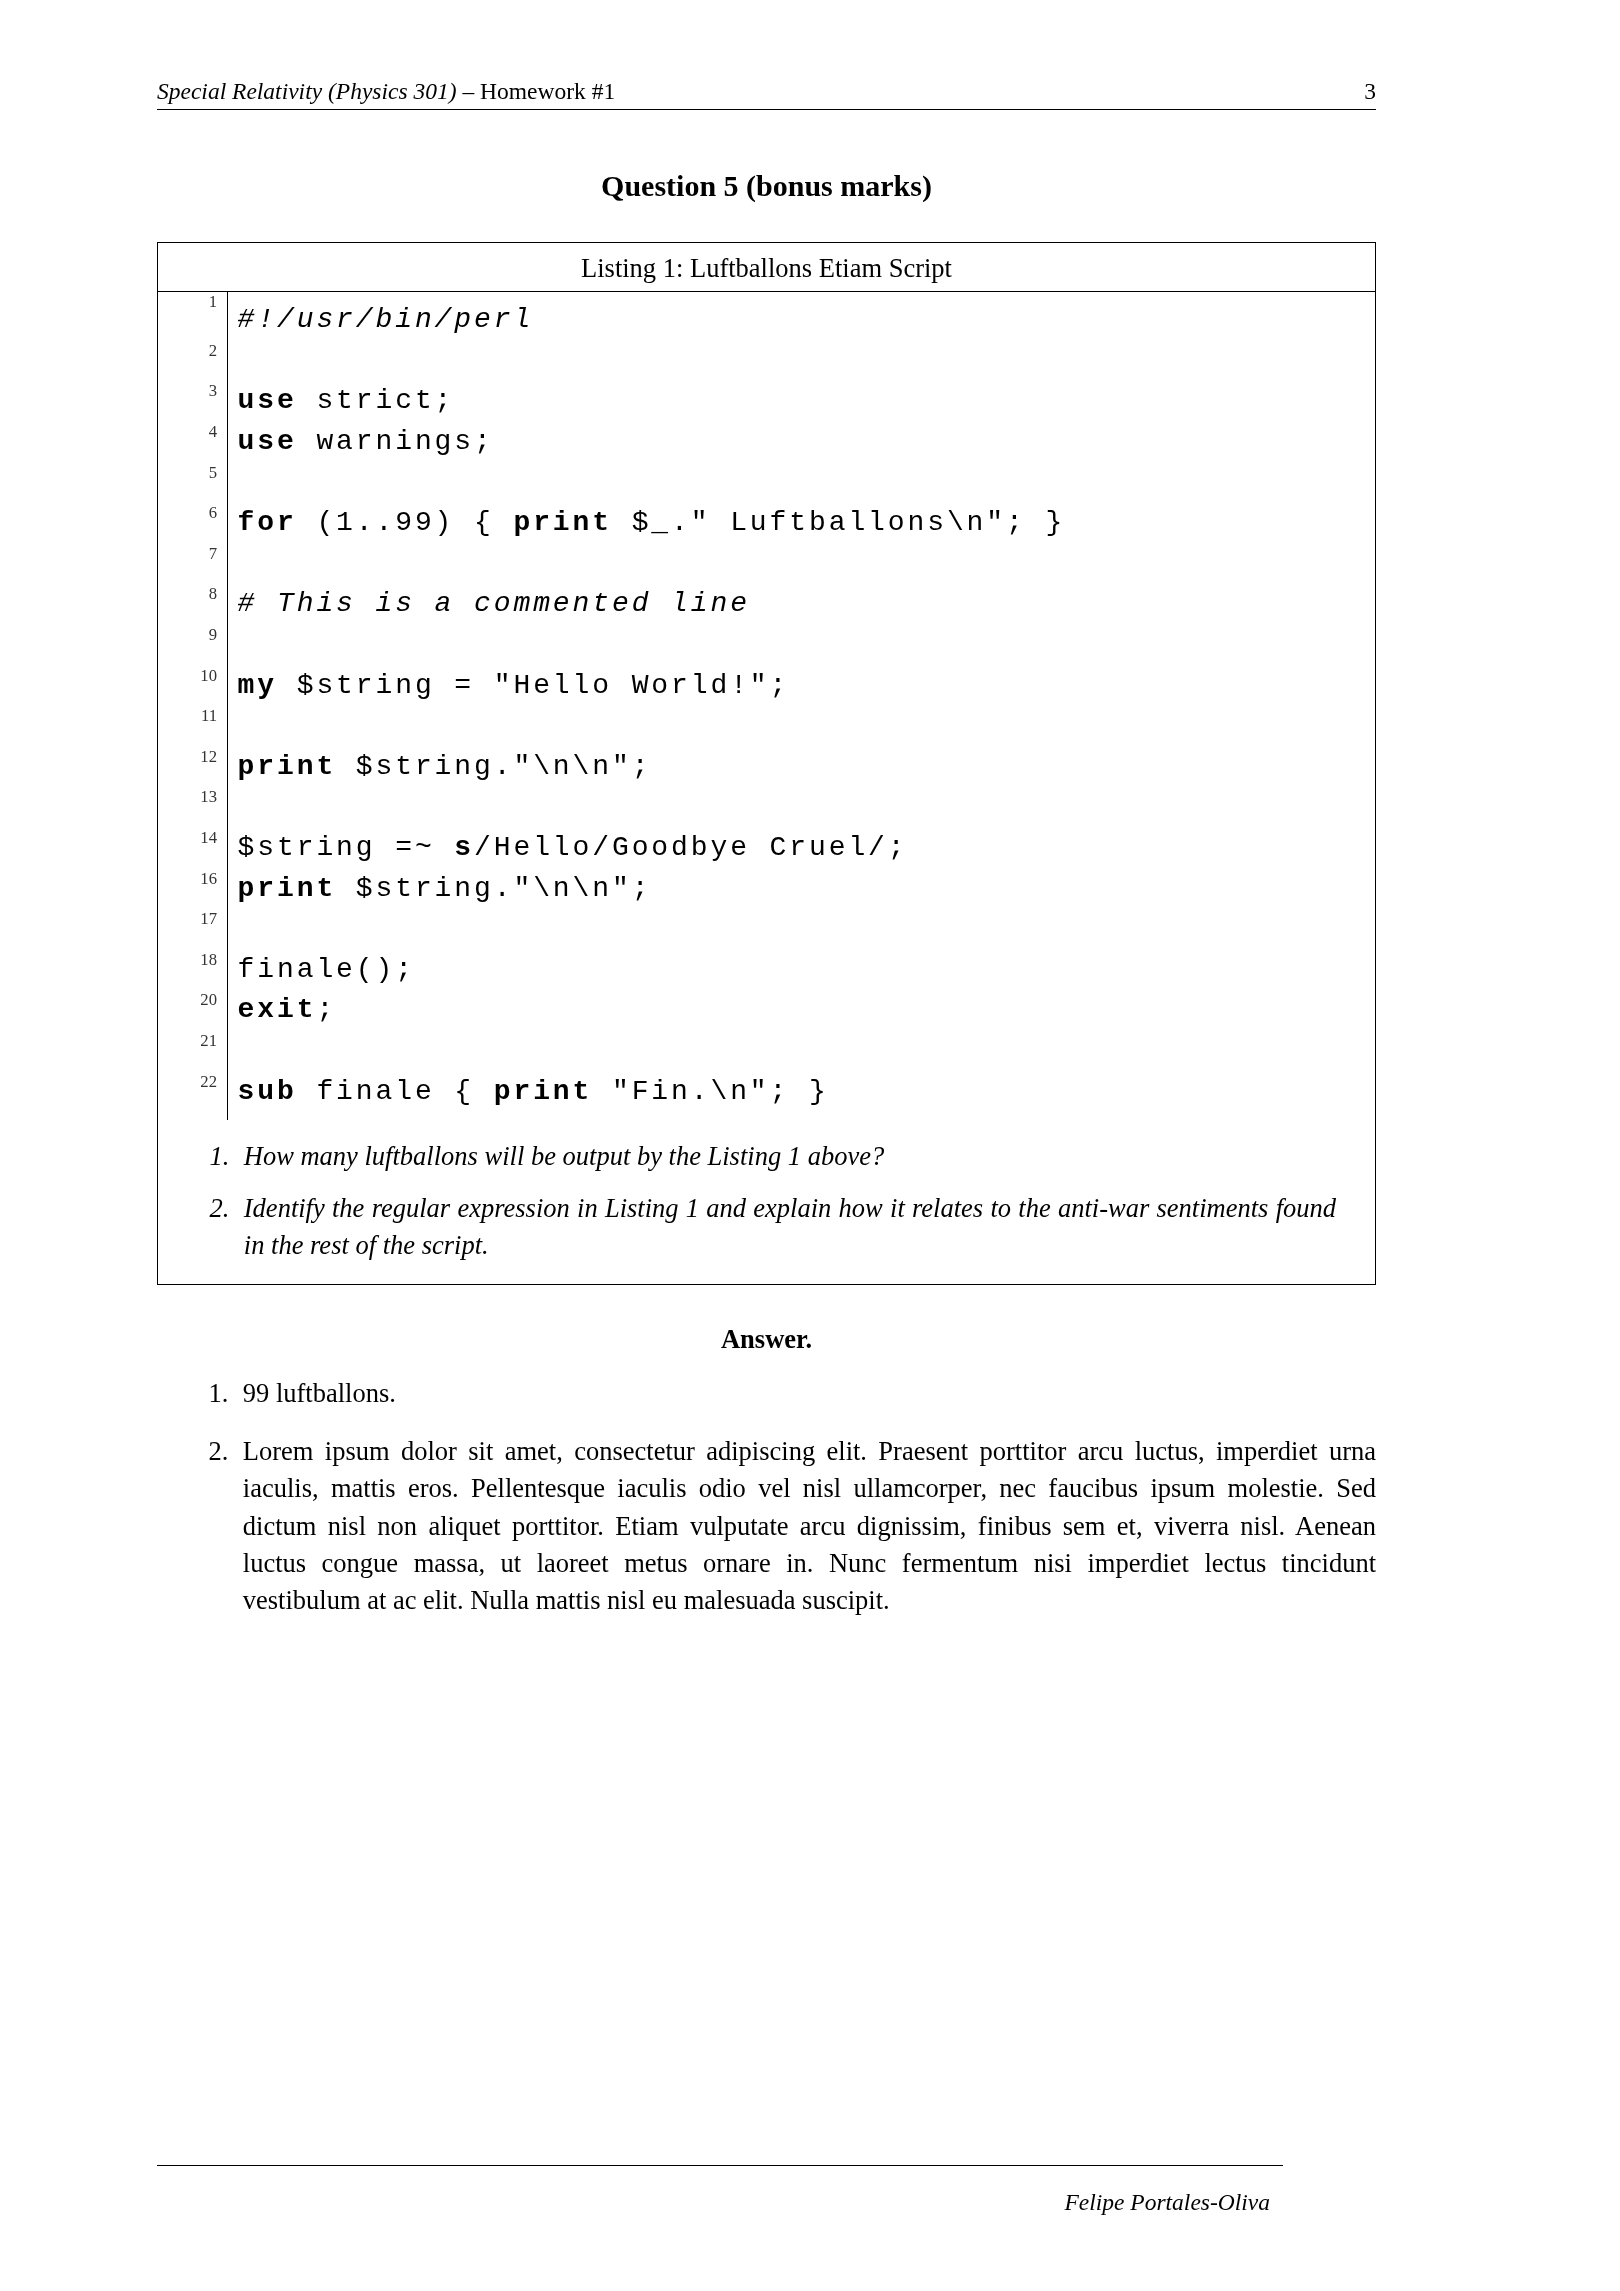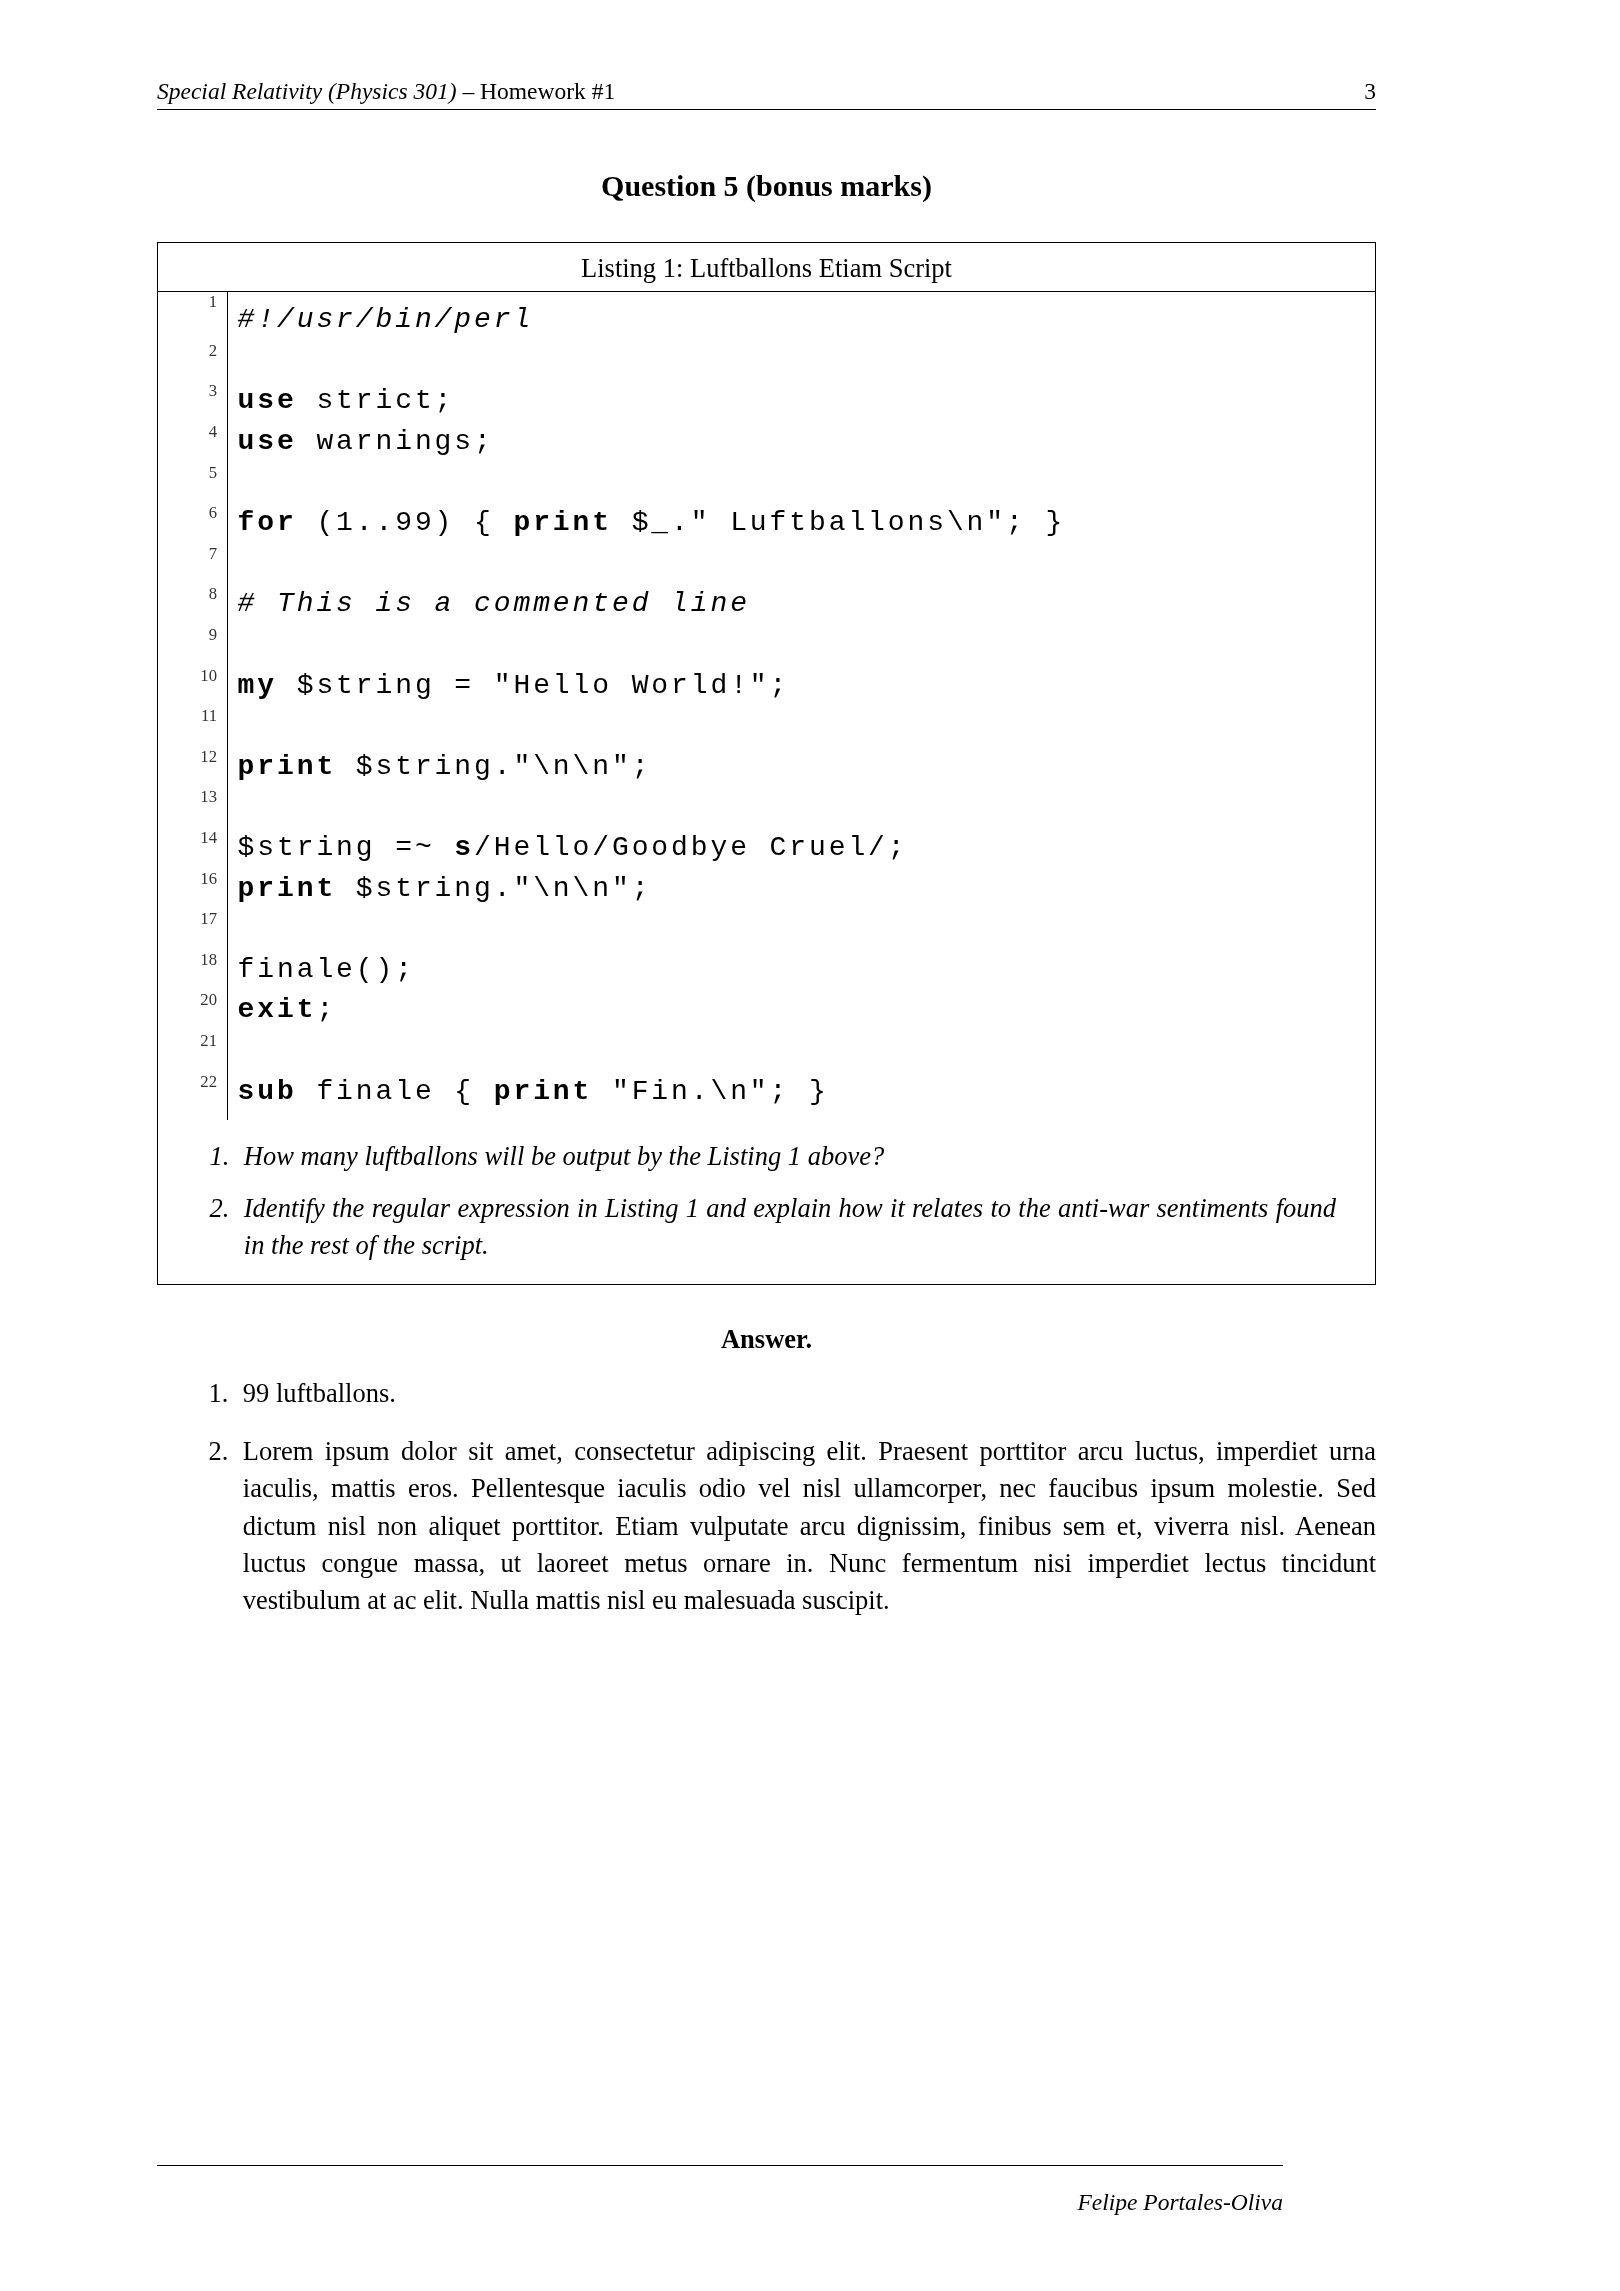--- a/index.html
+++ b/index.html
@@ -103,21 +103,21 @@
   .footer-rule {
     border: none;
     border-top: 1px solid #000;
     position: absolute;
     left: 157px;
     right: 157px;
     bottom: 118px;
   }
   .footer-name {
     position: absolute;
-    right: 157px;
+    right: 170px;
     bottom: 76px;
     font-style: italic;
     font-size: 23.5px;
   }
 </style>
 </head>
 <body>
 
 <div class="page">
 

